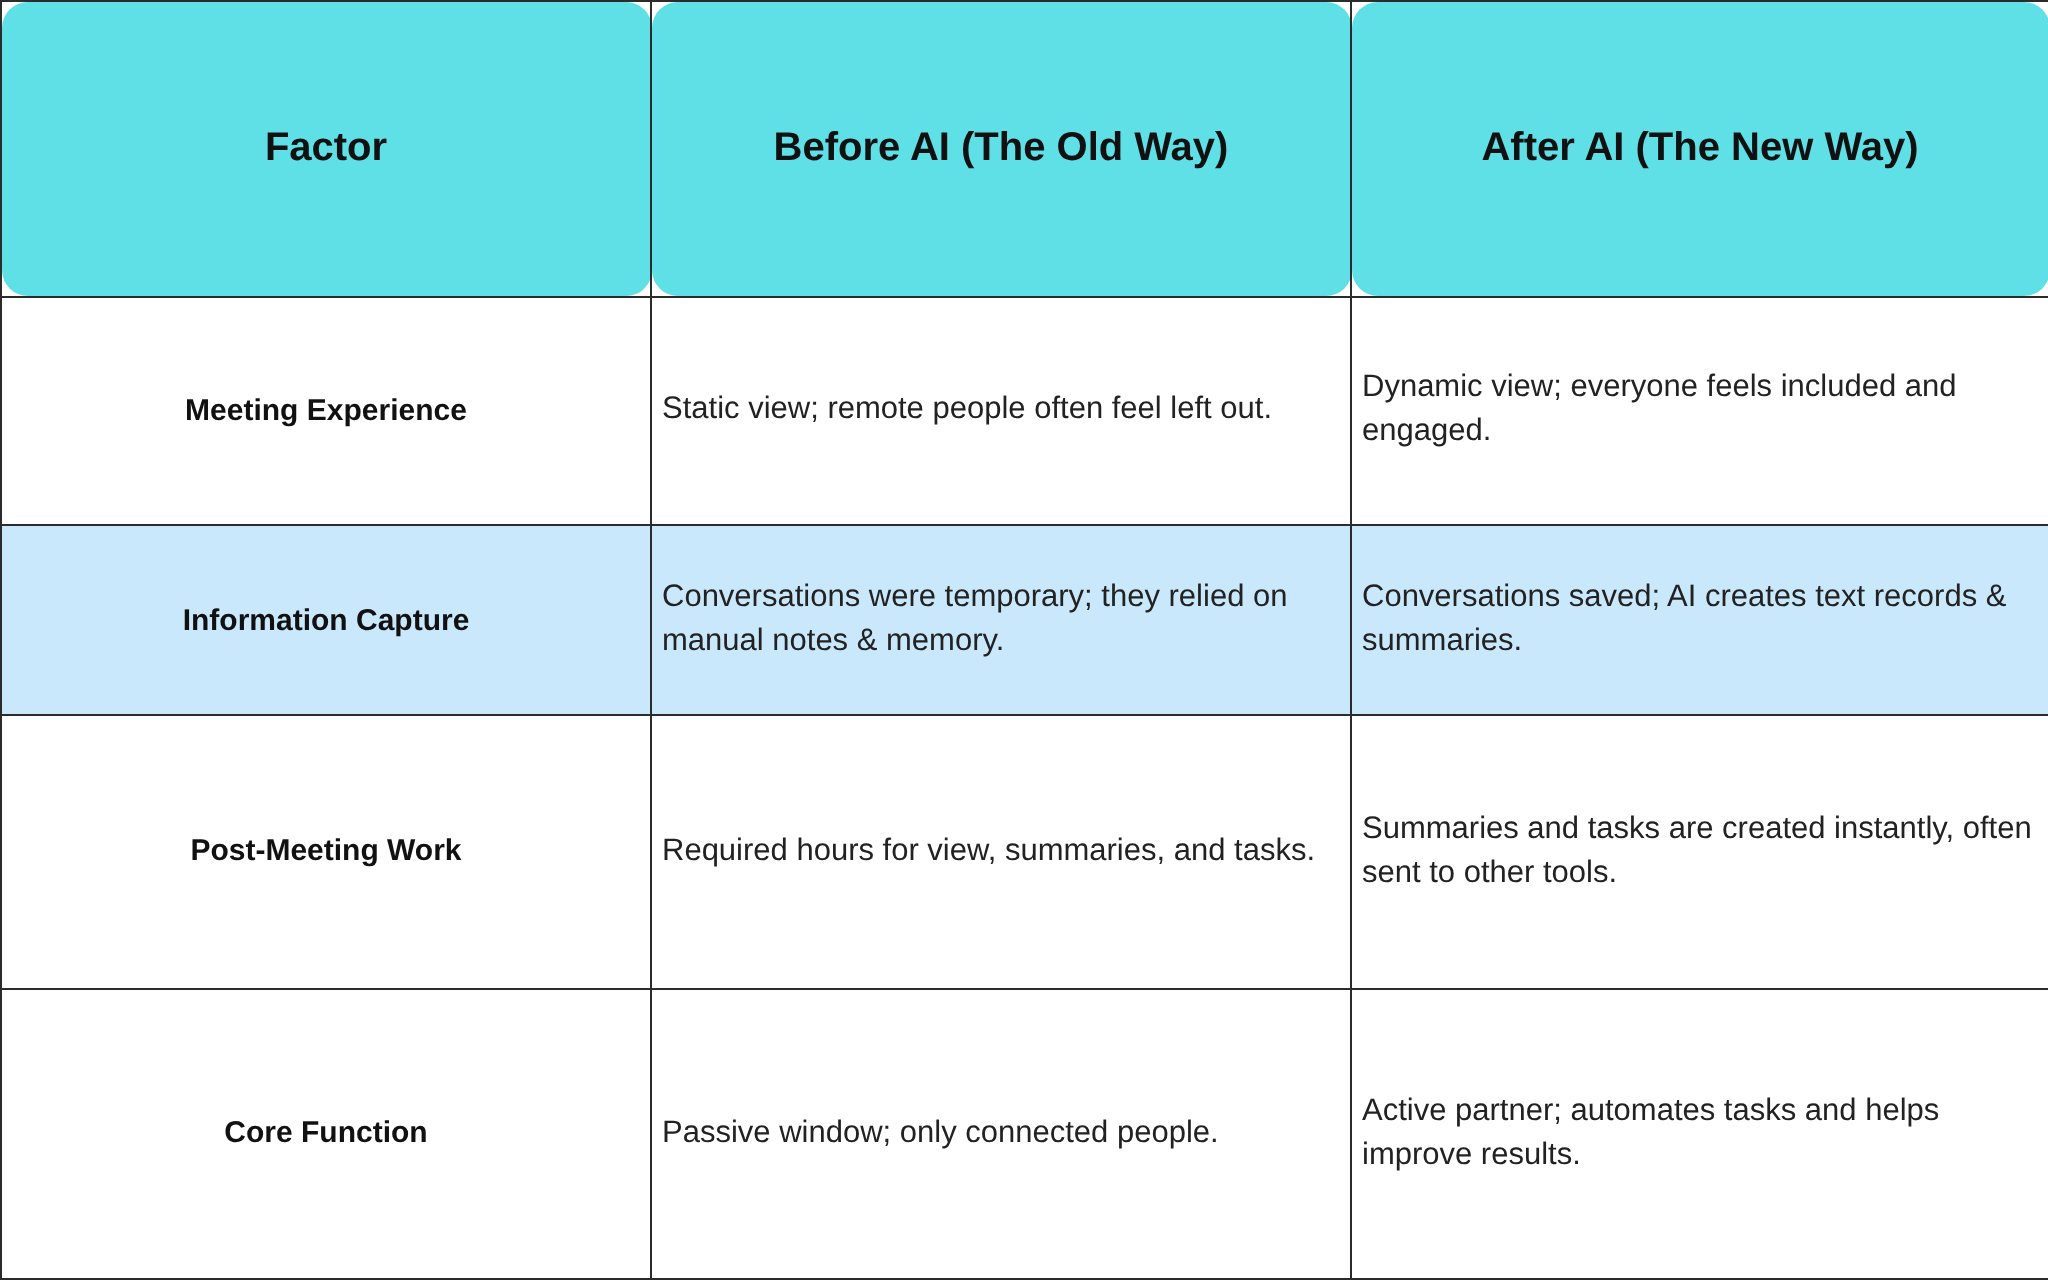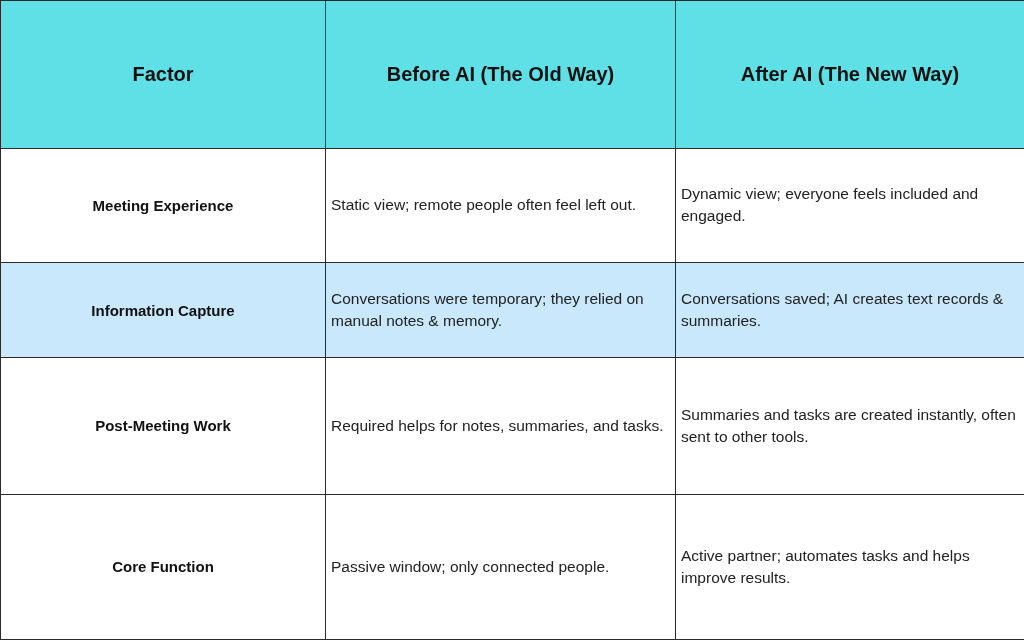--- a/index.html
+++ b/index.html
@@ -1,19 +1,19 @@
 <!DOCTYPE html>
 <html><head>
 <meta charset="utf-8">
 <style>
   html, body { margin: 0; padding: 0; }
   body { width: 1024px; height: 640px; overflow: hidden; background: #ffffff; font-family: "Liberation Sans", "DejaVu Sans", sans-serif; }
   table { border-collapse: collapse; width: 1024px; height: 640px; table-layout: fixed; }
   td, th { border: 1.3px solid #2b2b2b; padding: 0; color: #111; }
-  th { background: #5ee0e6; font-weight: bold; font-size: 20px; text-align: center; vertical-align: middle; }
+  th { background: #5ee0e6; font-weight: bold; font-size: 20px; text-align: center; vertical-align: middle; border-radius: 13px; }
   td.factor { font-weight: bold; font-size: 15px; text-align: center; vertical-align: middle; }
   td.desc { font-size: 15.5px; line-height: 22px; padding: 0 6px 0 5px; vertical-align: middle; color: #222; }
   tr.alt td { background: #c9e8fb; }
   tr.plain td { background: #ffffff; }
 </style>
 </head>
 <body>
 
 <table>
   <colgroup>
@@ -32,21 +32,21 @@
     <td class="desc">Static view; remote people often feel left out.</td>
     <td class="desc">Dynamic view; everyone feels included and engaged.</td>
   </tr>
   <tr class="alt" style="height:77px">
     <td class="factor">Information Capture</td>
     <td class="desc">Conversations were temporary; they relied on manual notes &amp; memory.</td>
     <td class="desc">Conversations saved; AI creates text records &amp; summaries.</td>
   </tr>
   <tr class="plain" style="height:111px">
     <td class="factor">Post-Meeting Work</td>
-    <td class="desc">Required helps for notes, summaries, and tasks.</td>
+    <td class="desc">Required hours for view, summaries, and tasks.</td>
     <td class="desc">Summaries and tasks are created instantly, often sent to other tools.</td>
   </tr>
   <tr class="plain" style="height:118px">
     <td class="factor">Core Function</td>
     <td class="desc">Passive window; only connected people.</td>
     <td class="desc">Active partner; automates tasks and helps improve results.</td>
   </tr>
 </tbody>
   </table>
 

